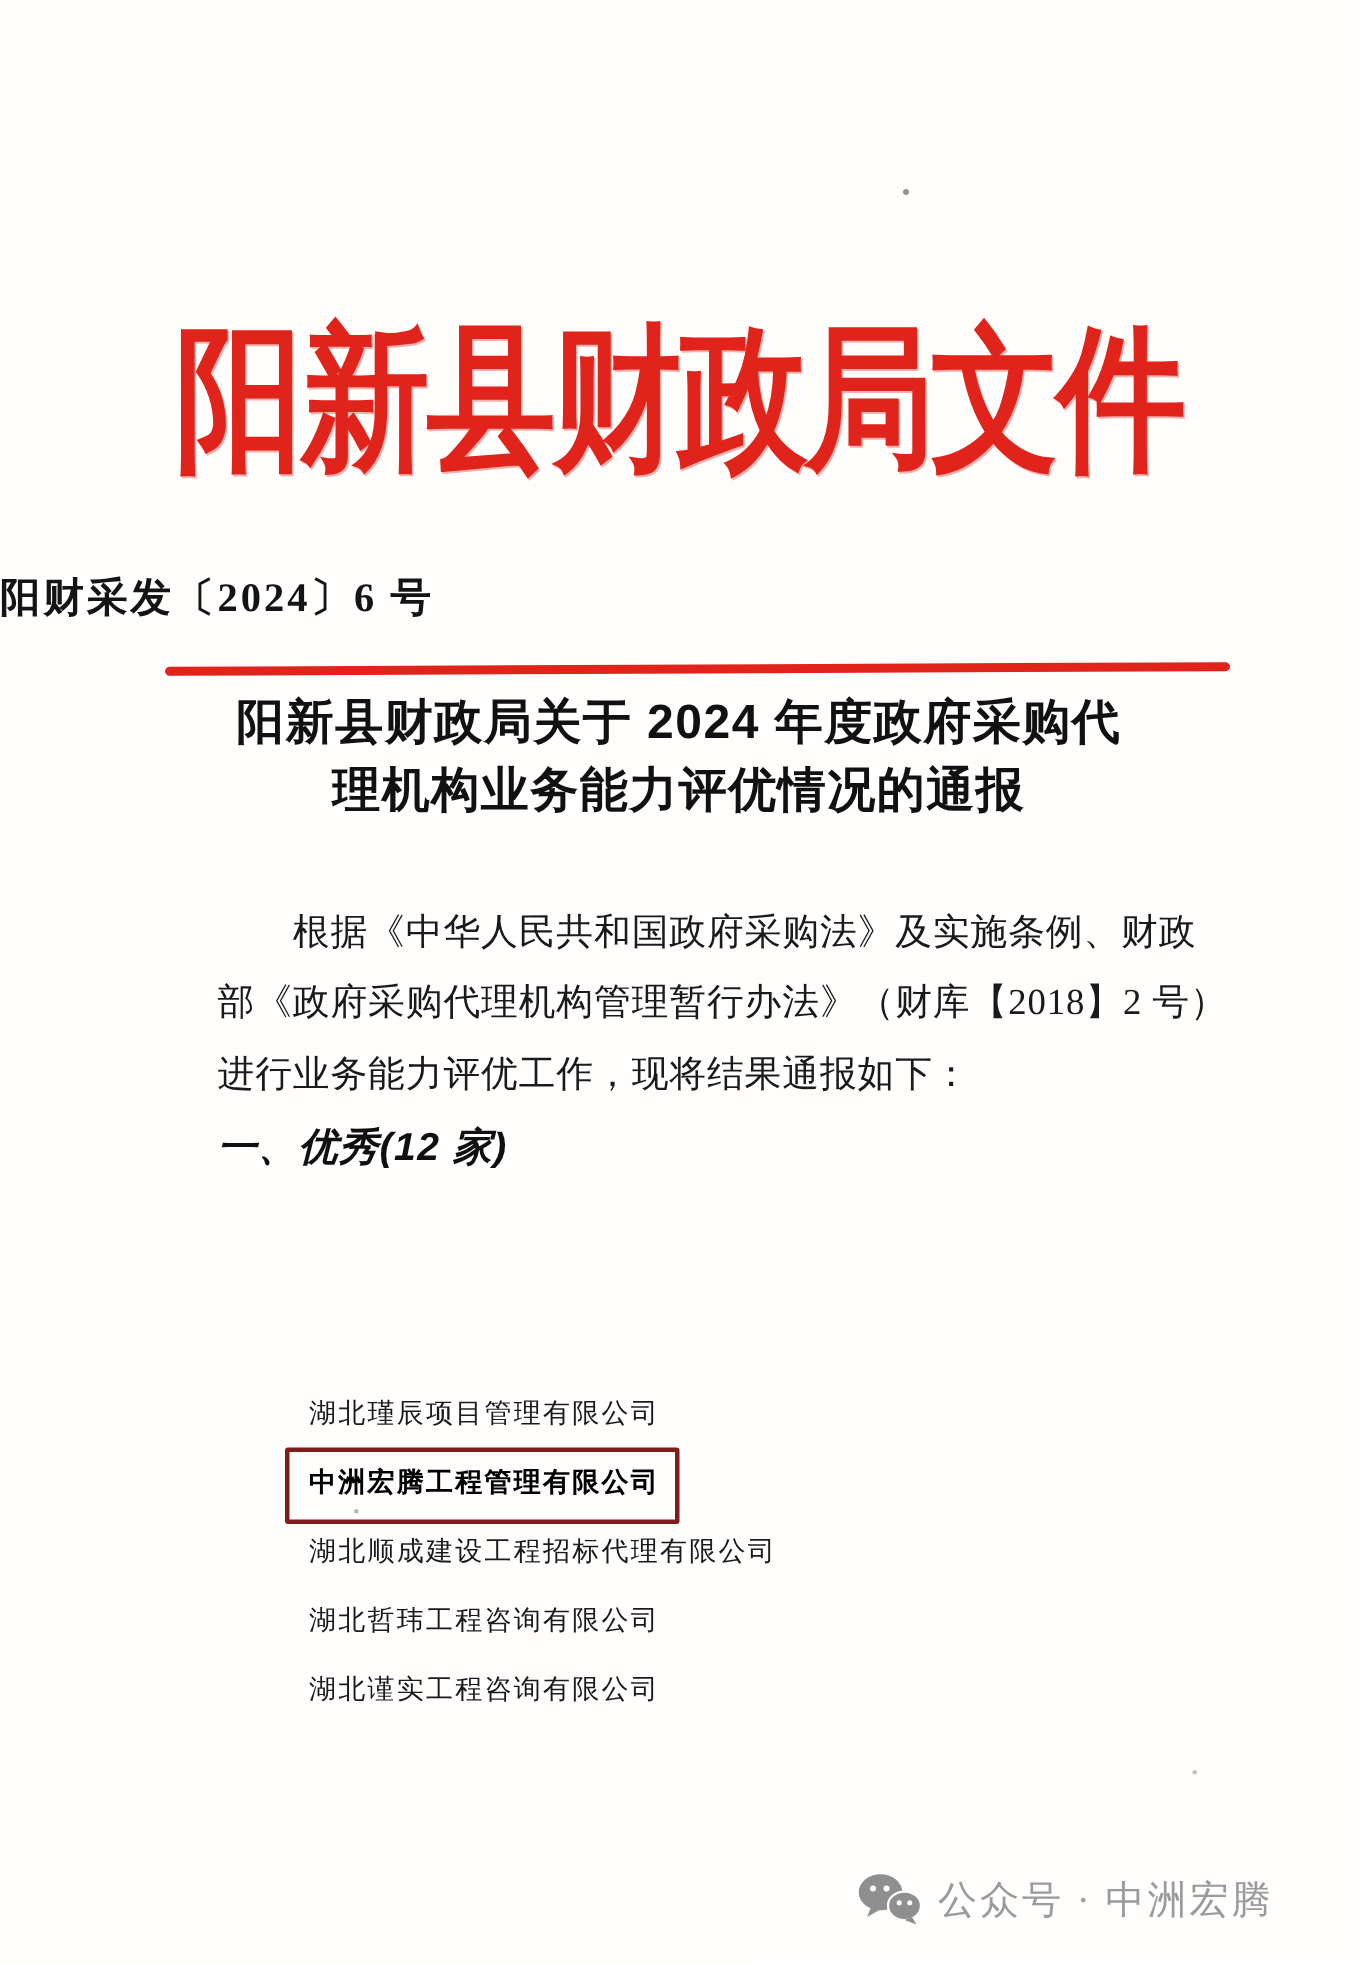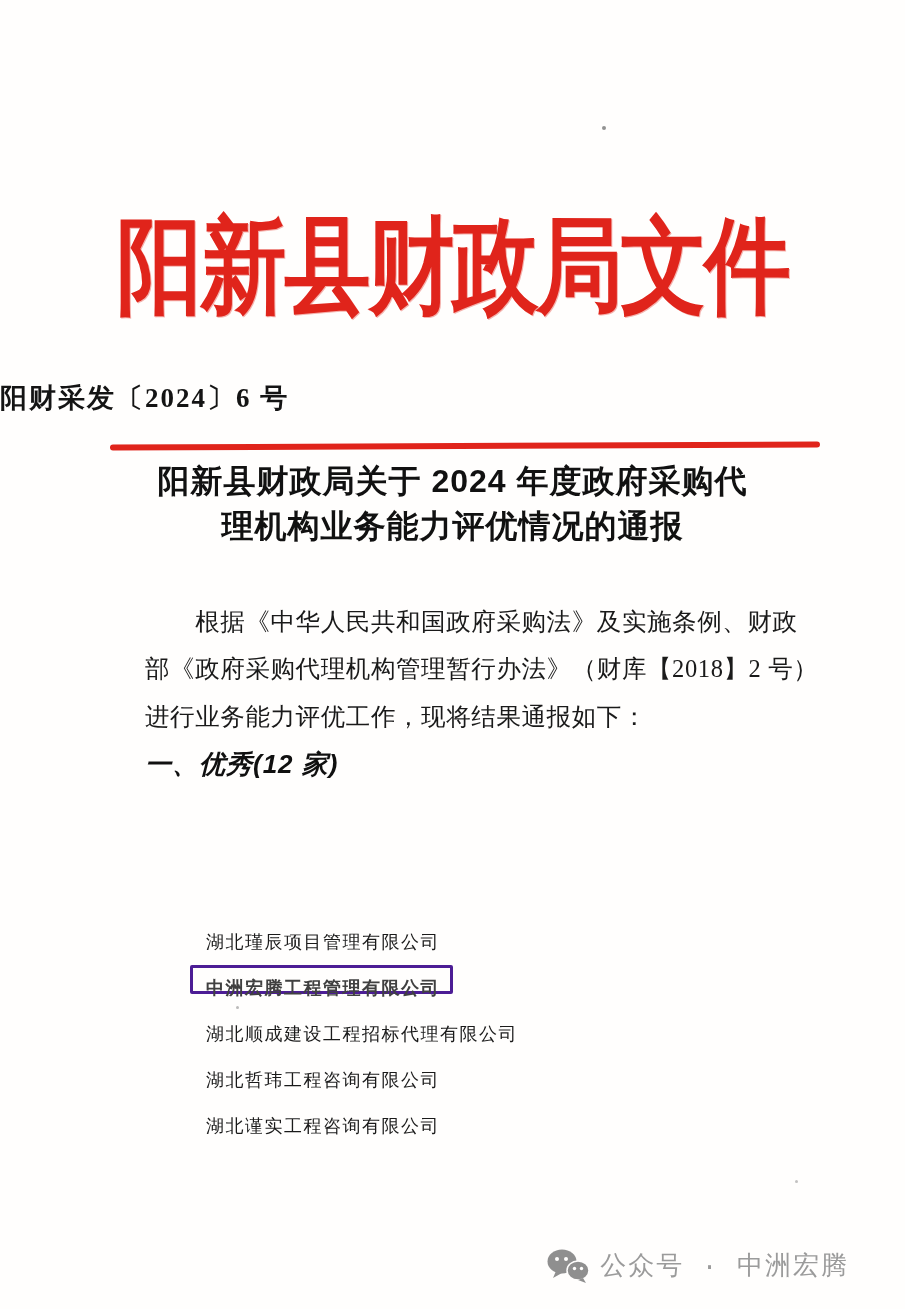--- a/index.html
+++ b/index.html
@@ -108,39 +108,39 @@
   .company-item.highlighted-wrap {
     height: 46px;
     line-height: 46px;
     position: relative;
   }
   .red-box {
     display: inline-block;
     position: relative;
     left: -16px;
     top: 0;
-    border: 3px solid #4c1d95;
+    border: 3px solid #7f1d1d;
     border-radius: 2px;
     padding: 0 10px 0 13px;
-    height: 29px;
+    height: 51px;
     line-height: 40px;
     font-weight: bold;
     letter-spacing: 1.5px;
-    color: #404040;
+    color: #000000;
   }
   
   .watermark {
     position: absolute;
     top: 1248px;
     right: 56px;
     display: flex;
-    align-items: flex-start;
+    align-items: center;
     gap: 10px;
     color: #9b9b9b;
-    font-family: Liberation Mono, monospace;
+    font-family: Liberation Serif, serif;
     font-size: 26px;
     letter-spacing: 2px;
   }
   .wechat-icon { width: 44px; height: 36px; flex: 0 0 auto; }
   
   .speck { position: absolute; background: #777; border-radius: 50%; opacity: 0.8; }
   .speck.s1 { left: 602px; top: 126px; width: 4px; height: 4px; }
   .speck.s2 { left: 236px; top: 1006px; width: 3px; height: 3px; opacity: 0.5; }
   .speck.s3 { left: 795px; top: 1180px; width: 3px; height: 3px; opacity: 0.45; }
 </style>

